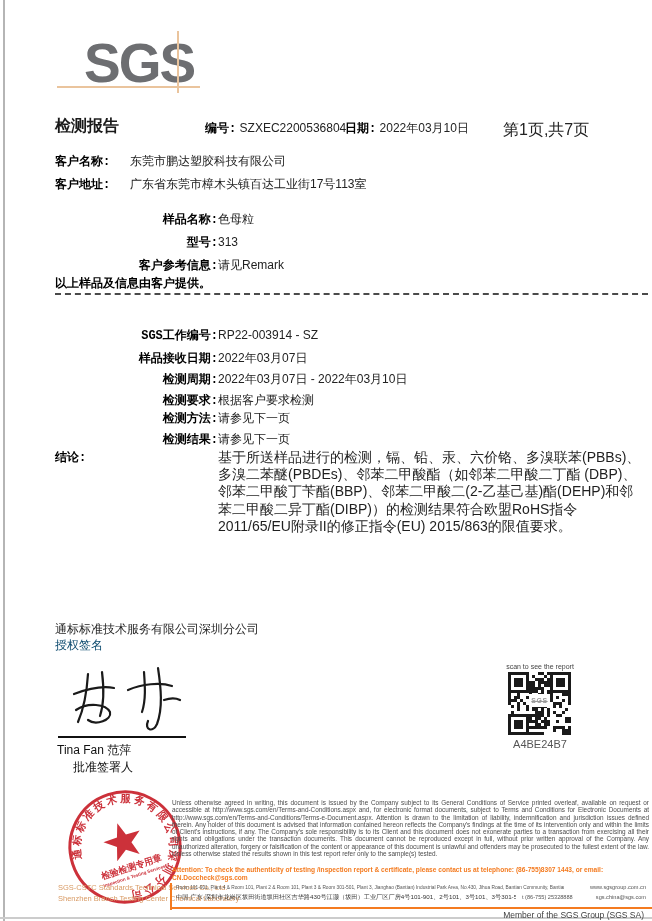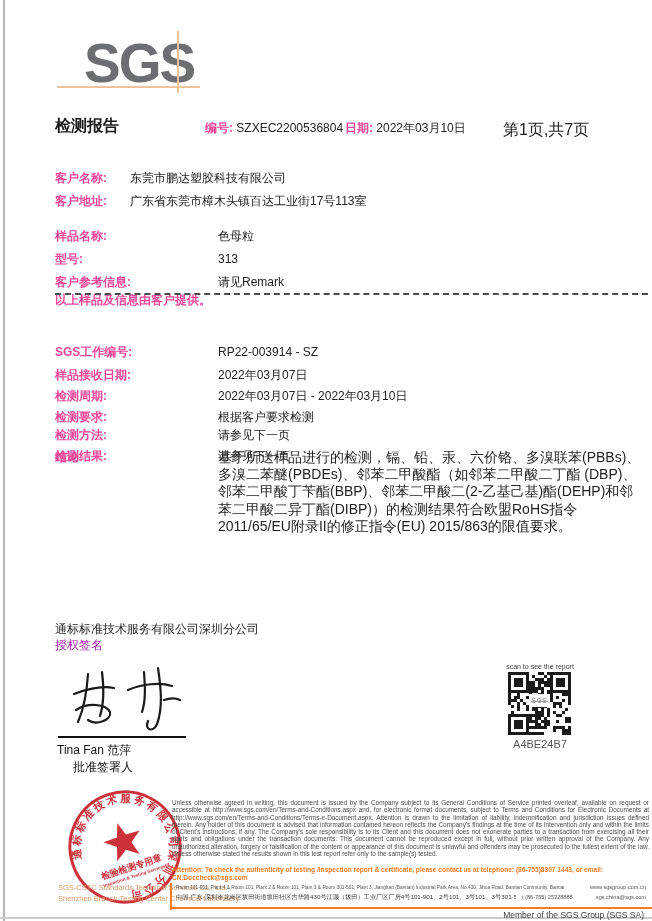--- a/index.html
+++ b/index.html
@@ -14,33 +14,33 @@
   #edge-bottom{left:0;bottom:2px;width:652px;height:2px;background:#cccccc;}
   
   #logo-text{left:84px;top:36px;font-size:55px;font-weight:bold;color:#6d6e71;letter-spacing:-2px;line-height:1;}
   #logo-hline{left:57px;top:86px;width:143px;height:2px;background:#eac49d;}
   #logo-vline{left:177px;top:31px;width:2px;height:62px;background:#eac49d;}
   
   .h-title{left:55px;top:116px;font-size:16px;font-weight:bold;color:#1a1a1a;}
   .h-no{left:205px;top:120px;font-size:12px;}
   .h-date{left:345px;top:120px;font-size:12px;}
   .h-pages{left:503px;top:120px;font-size:16px;}
-  .lbl{font-weight:bold;color:#ec4899;}
+  .lbl{font-weight:bold;color:#000000;font-family:Liberation Mono, monospace;}
   
   .frow{position:absolute;left:55px;right:8px;font-size:12px;white-space:nowrap;}
-  .frow .lbl{display:inline-block;margin-top:17px;}
+  .frow .lbl{display:inline-block;}
   .frow.w75 .lbl{width:75px;}
-  .frow.w163 .lbl{width:163px;}
+  .frow.w163 .lbl{width:163px;text-align:right;}
   #sep-dash{left:55px;top:293px;width:593px;border-top:2px dashed #4a4a4a;height:0;}
   
   #conclusion-label{left:55px;top:449px;font-size:12px;}
   #conclusion-text{left:218px;top:449px;width:426px;font-size:14px;line-height:17.2px;color:#1f1f1f;}
   
   #signoff-company{left:55px;top:621px;font-size:12px;color:#1f1f1f;}
-  #signoff-auth{left:55px;top:637px;font-size:12px;color:#a21caf;}
+  #signoff-auth{left:55px;top:637px;font-size:12px;color:#0c4a6e;}
   #signature{left:60px;top:660px;}
   #sig-line{left:58px;top:736px;width:128px;height:2px;background:#111;}
   #signer-name{left:57px;top:742px;font-size:12px;color:#111;}
   #signer-role{left:57px;top:759px;font-size:12px;color:#111;margin-left:16px;}
   
   #qr-caption{left:495px;top:663px;width:90px;text-align:center;font-size:7px;color:#444;}
   #qr-box{left:508px;top:672px;width:63px;height:63px;}
   #qr-center{left:529px;top:694px;width:21px;height:13px;background:#fff;font-size:7px;font-weight:bold;color:#9a9a9a;text-align:center;line-height:13px;letter-spacing:.5px;text-decoration:line-through;}
   #qr-code-label{left:495px;top:738px;width:90px;text-align:center;font-size:11px;color:#555;}
   

